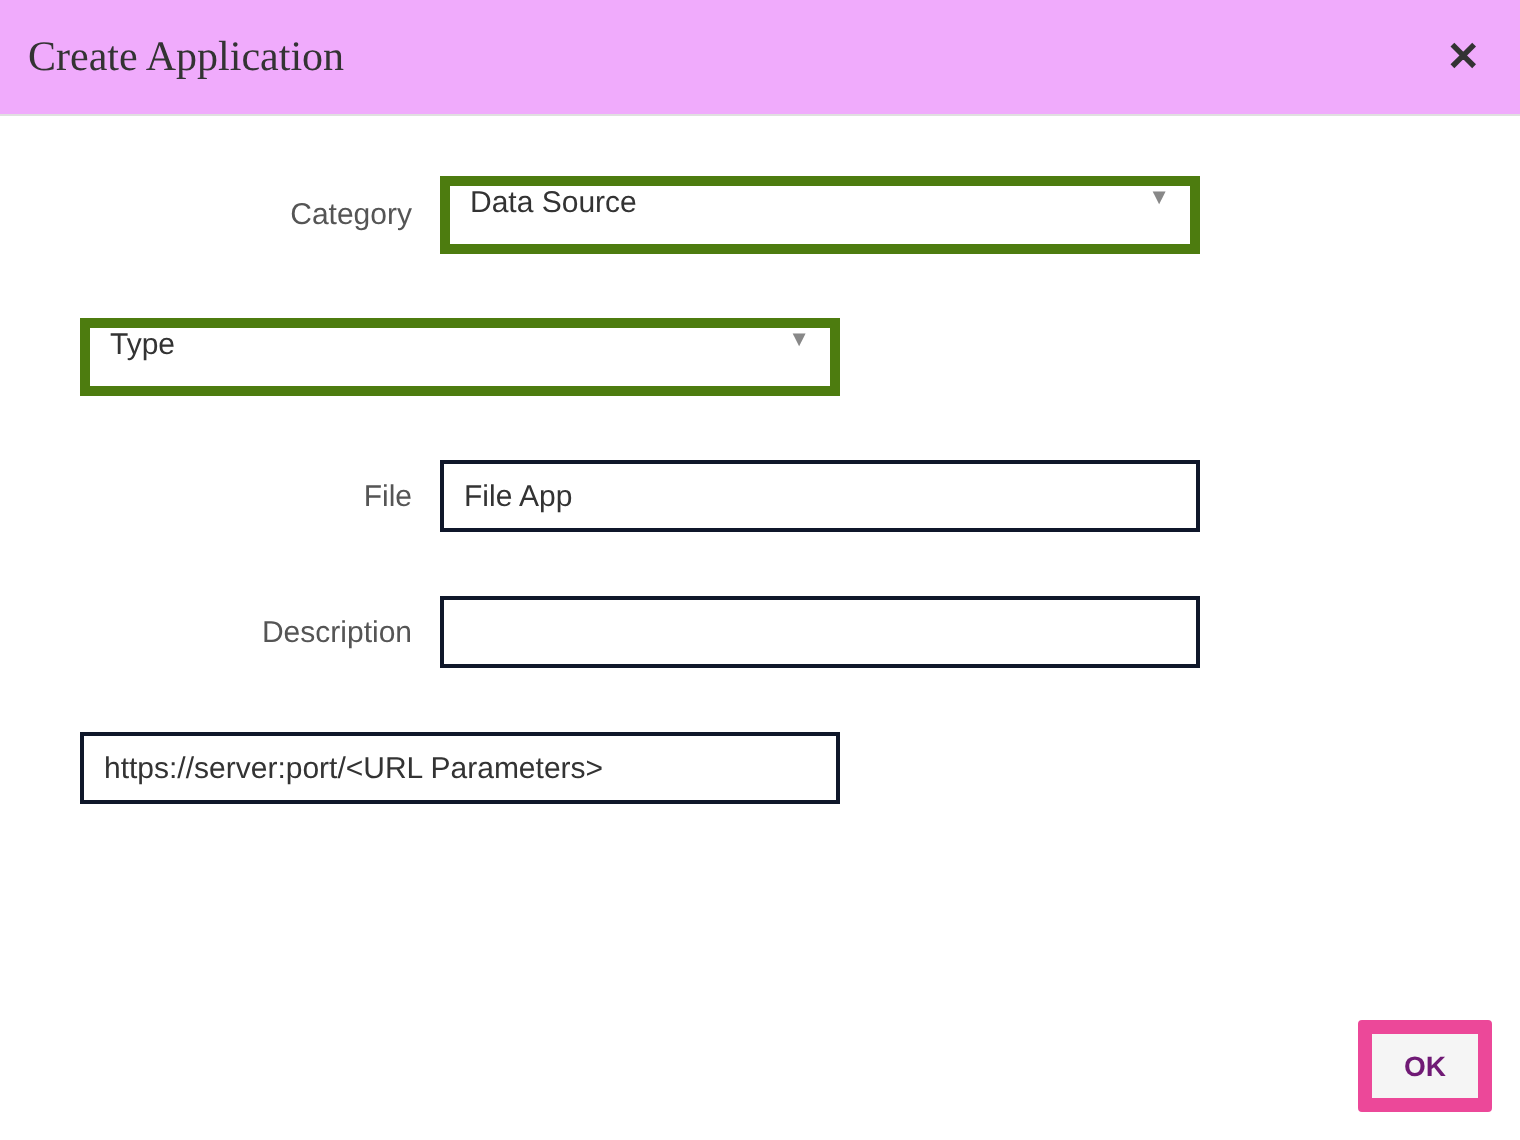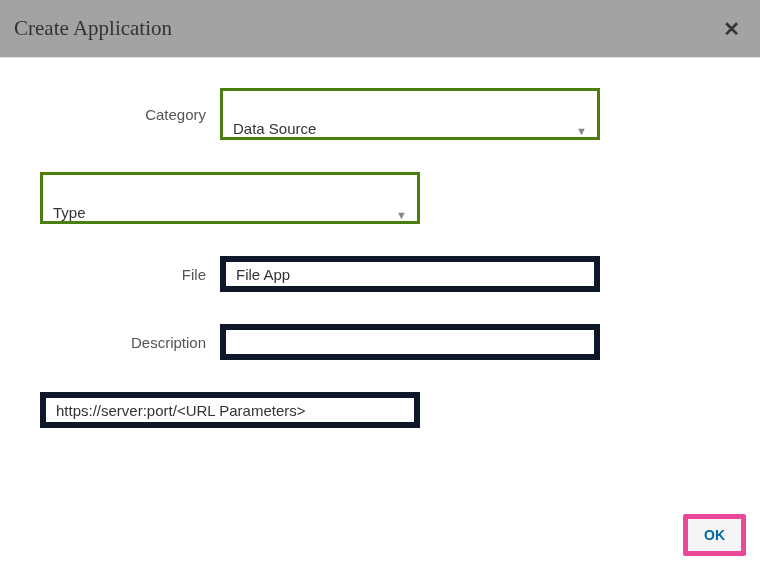--- a/index.html
+++ b/index.html
@@ -11,21 +11,21 @@
       font-family: "Helvetica Neue", Helvetica, Arial, sans-serif;
       font-size: 14px;
       color: #333;
       background: #fff;
       width: 760px;
       height: 570px;
       overflow: hidden;
       position: relative;
     }
     .dialog-header {
-      background: #a3a3a3;
+      background: #f0abfc;
       border-bottom: 1px solid #e0e0e0;
       padding: 14px 16px 14px 14px;
       display: flex;
       align-items: center;
       justify-content: space-between;
       height: 58px;
     }
     .dialog-title {
       font-family: Georgia, "Times New Roman", serif;
       font-size: 21px;
@@ -54,58 +54,58 @@
       padding-right: 14px;
       color: #555;
       font-size: 15px;
     }
     .form-control-wrap {
       width: 380px;
     }
     .select {
       position: relative;
       display: flex;
-      align-items: flex-end;
+      align-items: flex-start;
       justify-content: space-between;
-      height: 52px;
-      border: 3px solid #4d7c0f;
+      height: 39px;
+      border: 5px solid #4d7c0f;
       background: #fff;
       padding: 0 10px;
       cursor: pointer;
       color: #333;
       font-size: 15px;
     }
     .select .caret {
       color: #888;
       font-size: 11px;
     }
     .text-input {
       width: 100%;
       height: 36px;
-      border: 6px solid #0f172a;
+      border: 2px solid #0f172a;
       background: #fff;
       padding: 0 10px;
       font-size: 15px;
       color: #333;
       font-family: inherit;
       outline: none;
     }
     .dialog-footer {
       position: absolute;
       bottom: 14px;
       right: 14px;
       display: flex;
       gap: 10px;
     }
     .btn {
-      border: 5px solid #ec4899;
+      border: 7px solid #ec4899;
       background: #f5f5f5;
       padding: 8px 16px;
       font-size: 14px;
-      color: #0369a1;
+      color: #701a75;
       cursor: pointer;
       border-radius: 2px;
       font-family: inherit;
     }
     .btn.ok {
       font-weight: bold;
     }
   </style>
 </head>
 <body>

